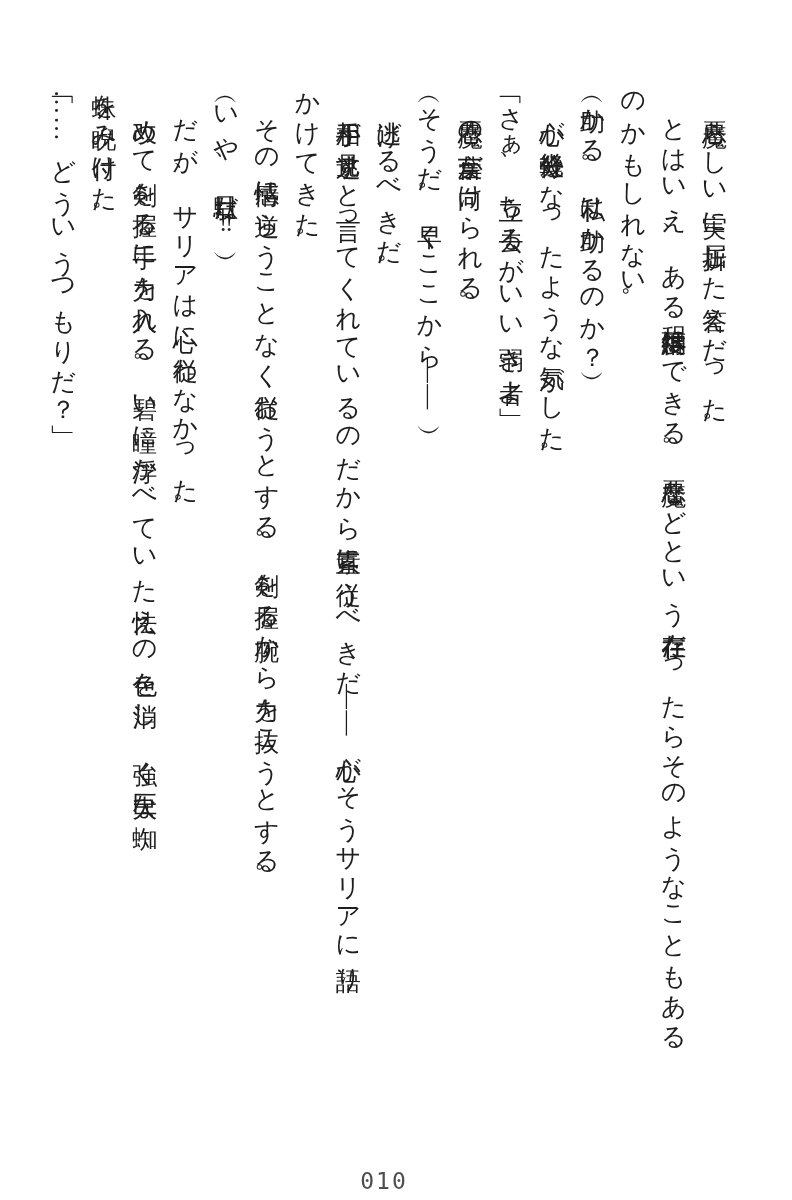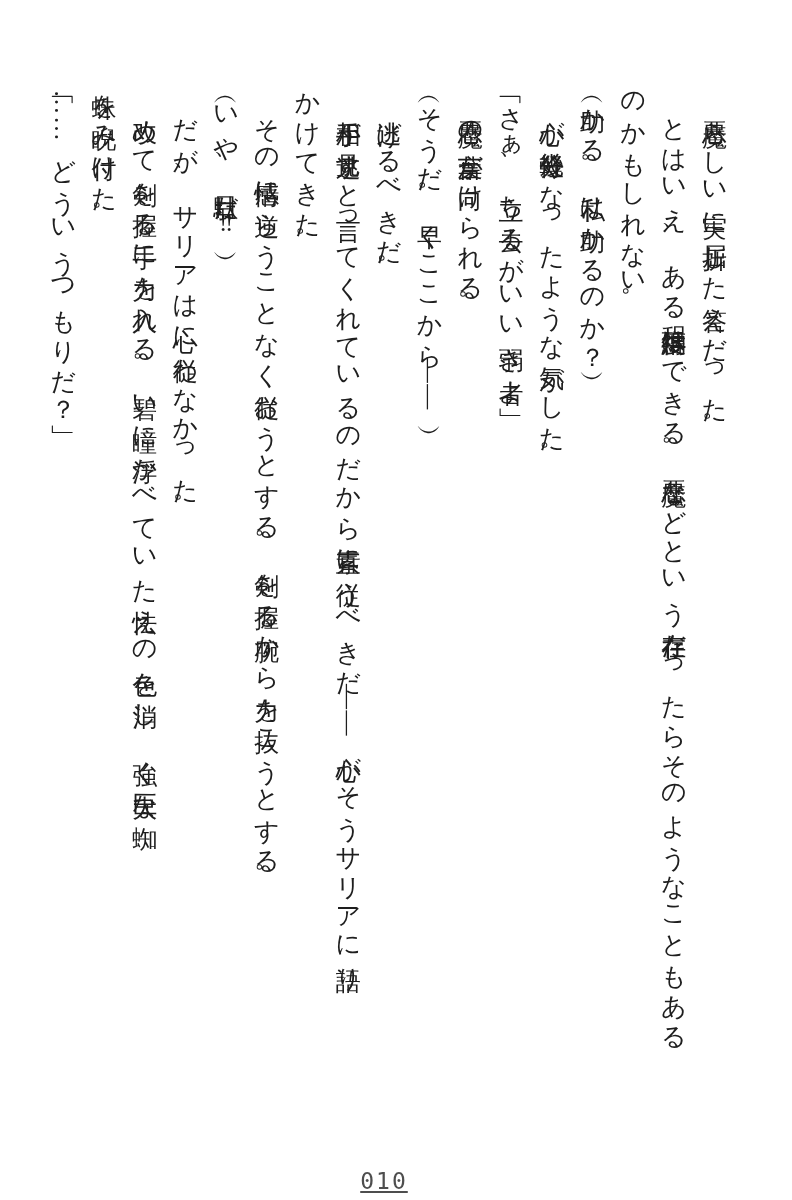--- a/index.html
+++ b/index.html
@@ -40,21 +40,20 @@
   .page-number {
     position: absolute;
     top: 1168px;
     left: 384px;
     transform: translateX(-50%);
     font-family: "DejaVu Sans Mono", "Liberation Mono", monospace;
     font-size: 23px;
     font-weight: 400;
     letter-spacing: 2px;
     color: #4e4e4e;
-    text-decoration: underline;
   }
 </style>
 </head>
 <body>
 
 <div class="page">
 
   <div class="text-block" lang="ja">
     <div class="line ind-1">悪魔らしい実に屈折した答えだった。</div>
     <div class="line ind-1">とはいえ、ある程度納得はできる。悪魔などという存在だったらそのようなこともある</div>

